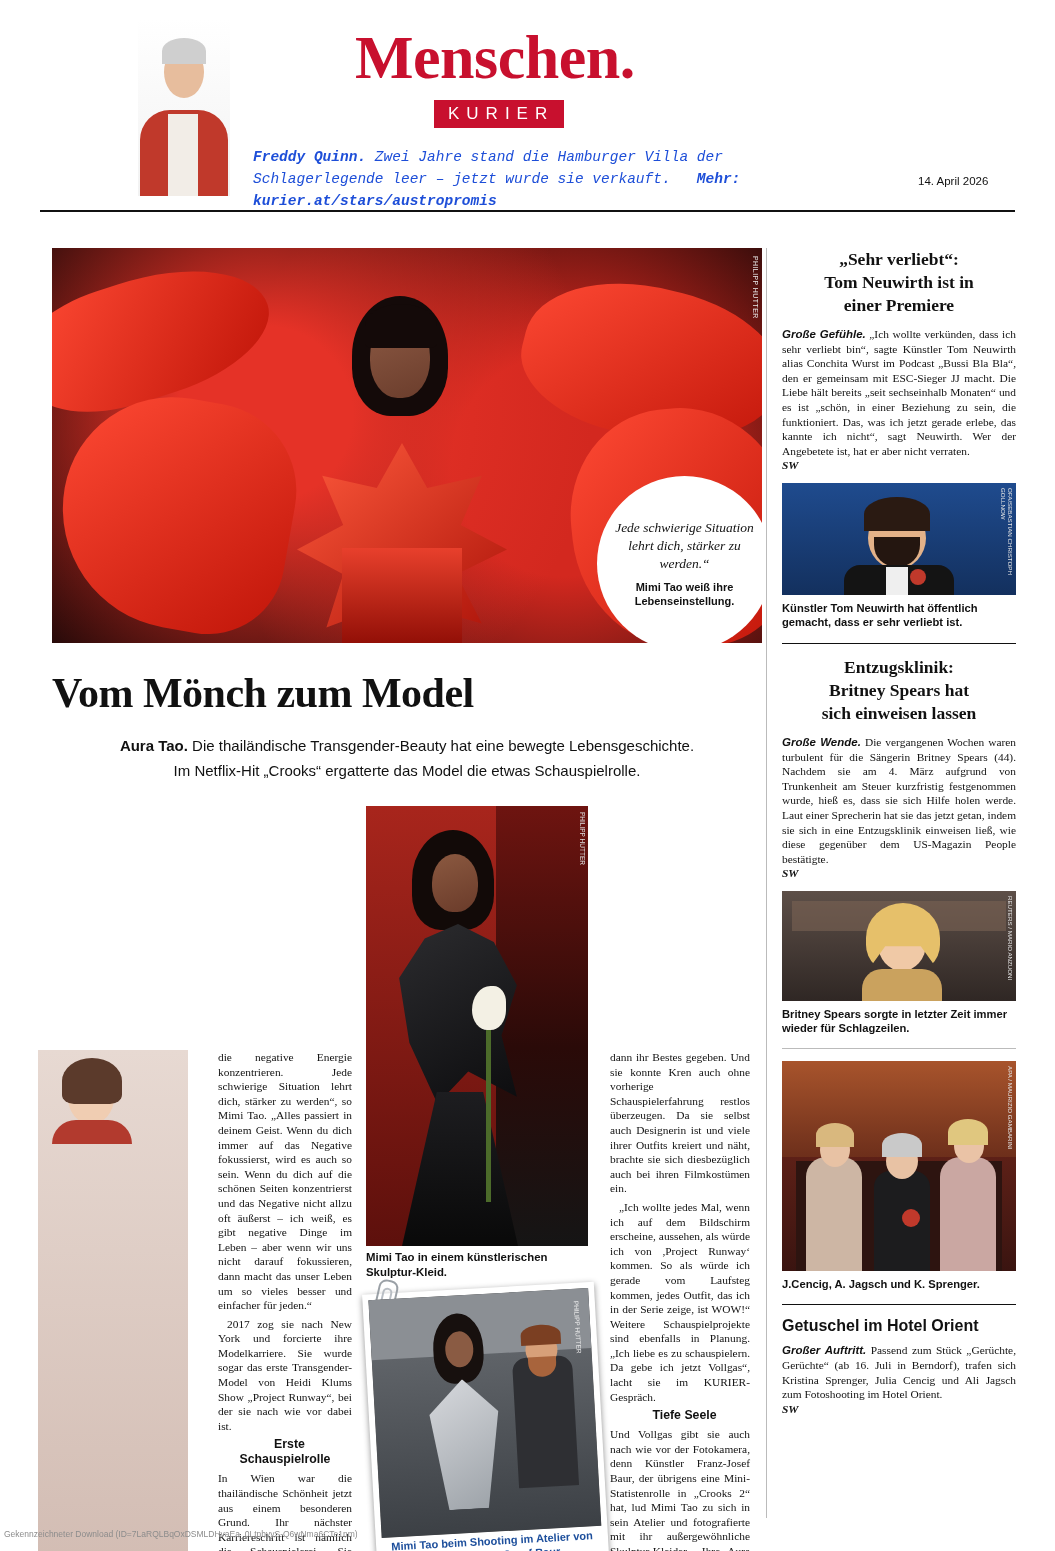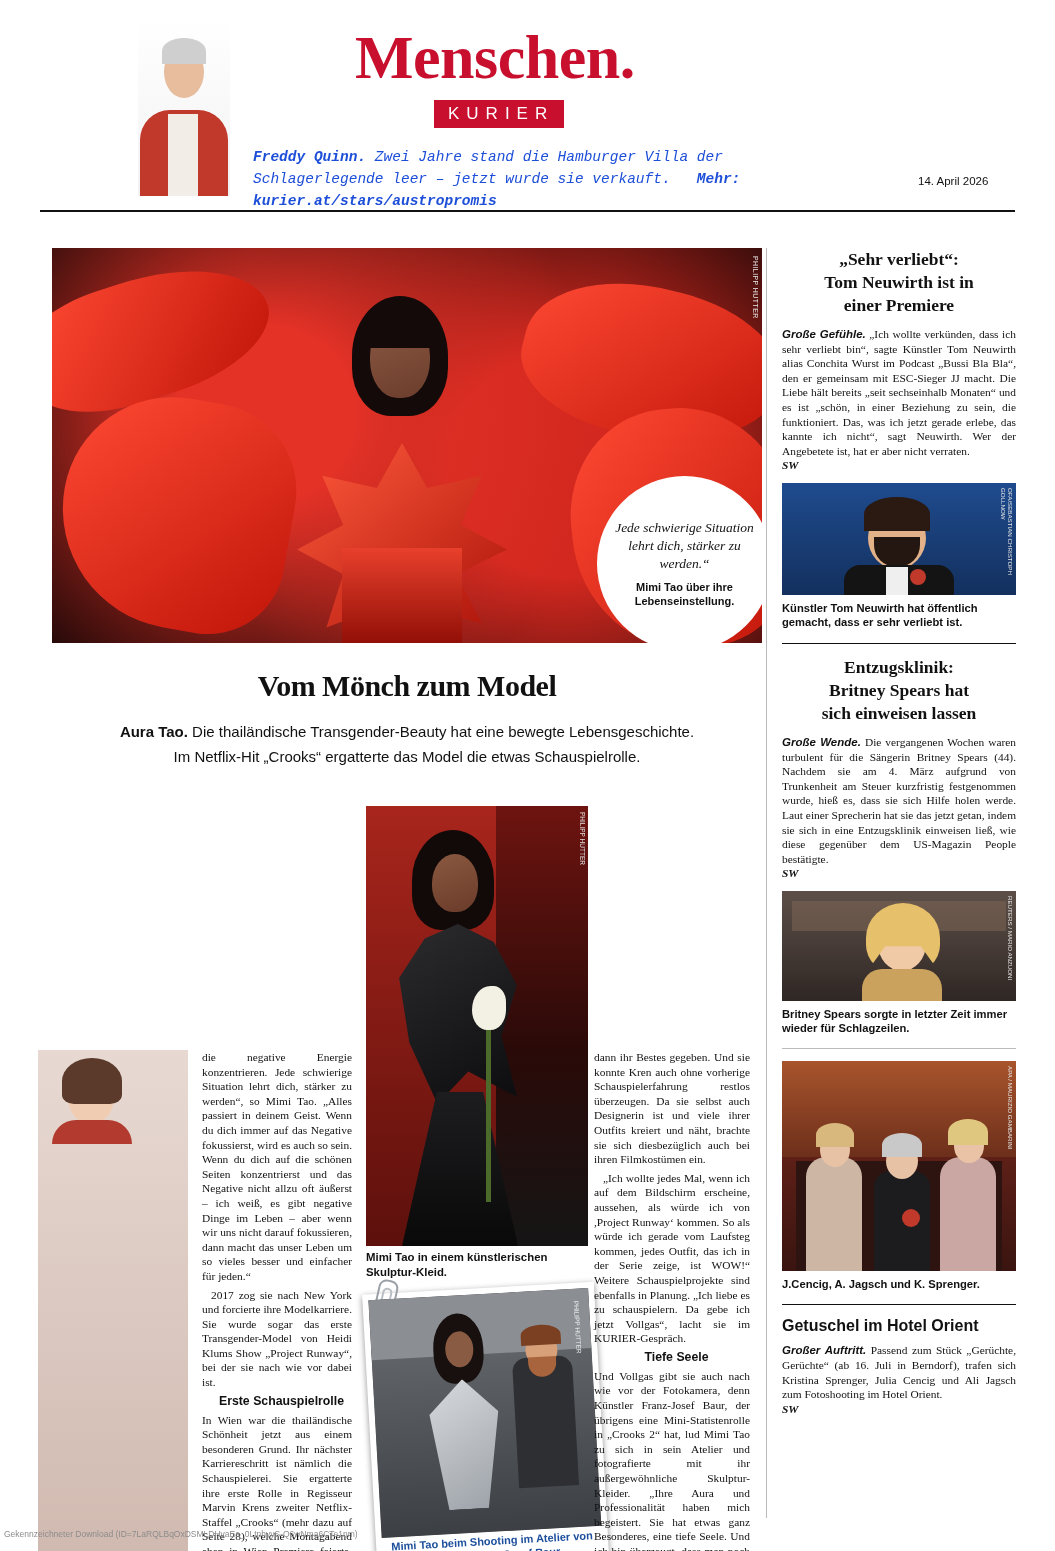--- a/index.html
+++ b/index.html
@@ -17,31 +17,31 @@
   .mast-rule{position:absolute;left:40px;top:210px;width:975px;height:2px;background:#111;}
 
   
   .main{position:absolute;left:36px;top:248px;width:710px;margin-left:16px;}
   .hero{position:relative;width:710px;height:395px;overflow:hidden;background:#000;}
   .hero-credit{position:absolute;right:3px;top:8px;writing-mode:vertical-rl;font-family:"Liberation Sans",sans-serif;font-size:7px;color:#e8e8e8;letter-spacing:.4px;}
   .bubble{position:absolute;right:-10px;bottom:-8px;width:175px;height:175px;border-radius:50%;background:#fff;display:flex;flex-direction:column;align-items:center;justify-content:center;text-align:center;padding:8px;box-sizing:border-box;}
   .bubble .q{font-family:"Liberation Serif",serif;font-style:italic;font-size:13.5px;line-height:18px;color:#111;}
   .bubble .who{margin-top:7px;font-family:"Liberation Sans",sans-serif;font-weight:700;font-size:11px;line-height:14px;color:#111;}
 
-  .headline{margin-top:26px;text-align:center;font-family:"Liberation Serif",serif;font-size:30px;font-weight:700;letter-spacing:-0.5px;}
+  .headline{margin-top:26px;text-align:left;font-family:"Liberation Serif",serif;font-size:42px;font-weight:700;letter-spacing:-0.5px;}
   .standfirst{margin-top:16px;text-align:center;font-family:"Liberation Sans",sans-serif;font-size:15px;line-height:25px;}
   .standfirst b{font-weight:700;}
 
   
   .cols{position:absolute;left:38px;top:1050px;width:712px;height:468px;}
   .col{position:absolute;top:0;width:150px;font-family:"Liberation Serif",serif;font-size:11.4px;line-height:14.6px;text-align:justify;color:#111;}
   .c1{left:0;}
   .c2{left:164px;}
   .c4{left:556px;width:156px;}
-  .col p{margin:0 0 4px 0;text-indent:9px;}
+  .col p{margin:0 0 4px 16px;text-indent:9px;}
   .col p.noind{text-indent:0;}
   .sub{font-family:"Liberation Sans",sans-serif;font-weight:700;font-size:12.3px;line-height:15px;margin:9px 0 4px 0;text-indent:0;text-align:center;}
   .dropcapP{text-indent:0;}
   .dropcapP::first-letter{float:left;font-size:40px;line-height:33px;font-weight:700;padding-right:3px;font-family:"Liberation Serif",serif;}
   .byline{width:108px;margin-bottom:8px;}
   .byline .ph{width:108px;height:88px;overflow:hidden;background:#d9c6bd;}
   .byline .nm{border-top:1px solid #111;margin-top:3px;padding-top:3px;font-family:"Liberation Sans",sans-serif;font-weight:700;font-style:italic;font-size:10.5px;}
 
   
   .innerphoto{position:absolute;left:328px;top:-244px;width:222px;height:440px;overflow:hidden;background:#111;}
@@ -125,21 +125,21 @@
         <div class="sheet" style="left:520px;top:160px;width:220px;height:240px;transform:rotate(-6deg);border-radius:45% 50% 40% 50%;"></div>
         <div class="sheet" style="left:245px;top:195px;width:210px;height:205px;background:linear-gradient(140deg,#ff5a3c,#a81007);clip-path:polygon(50% 0,62% 22%,88% 16%,78% 40%,100% 52%,76% 64%,88% 88%,60% 80%,50% 100%,40% 80%,14% 90%,22% 64%,0 52%,22% 40%,12% 16%,38% 22%);"></div>
         <div class="sheet" style="left:290px;top:300px;width:120px;height:100px;background:linear-gradient(180deg,#e8402c,#8e0d05);"></div>
         <div class="hair" style="left:300px;top:48px;width:96px;height:120px;"></div>
         <div class="face" style="left:318px;top:68px;width:60px;height:82px;"></div>
         <div class="hair" style="left:313px;top:56px;width:72px;height:44px;border-radius:50% 50% 10% 10%;"></div>
       </div>
       <div class="hero-credit">PHILIPP HUTTER</div>
       <div class="bubble">
         <div class="q">Jede schwierige Situation lehrt dich, stärker zu werden.“</div>
-        <div class="who">Mimi Tao über ihre Lebenseinstellung.</div>
+        <div class="who">Mimi Tao weiß ihre Lebenseinstellung.</div>
       </div>
     </div>
 
     <div class="headline">Vom Mönch zum Model</div>
     <div class="standfirst">
       <b>Aura Tao.</b><span> Die thailändische Transgender-Beauty hat eine bewegte Lebensgeschichte.</span><br>
       <span>Im Netflix-Hit „Crooks“ ergatterte das Model die etwas Schauspielrolle.</span>
     </div>
   </div>
 

